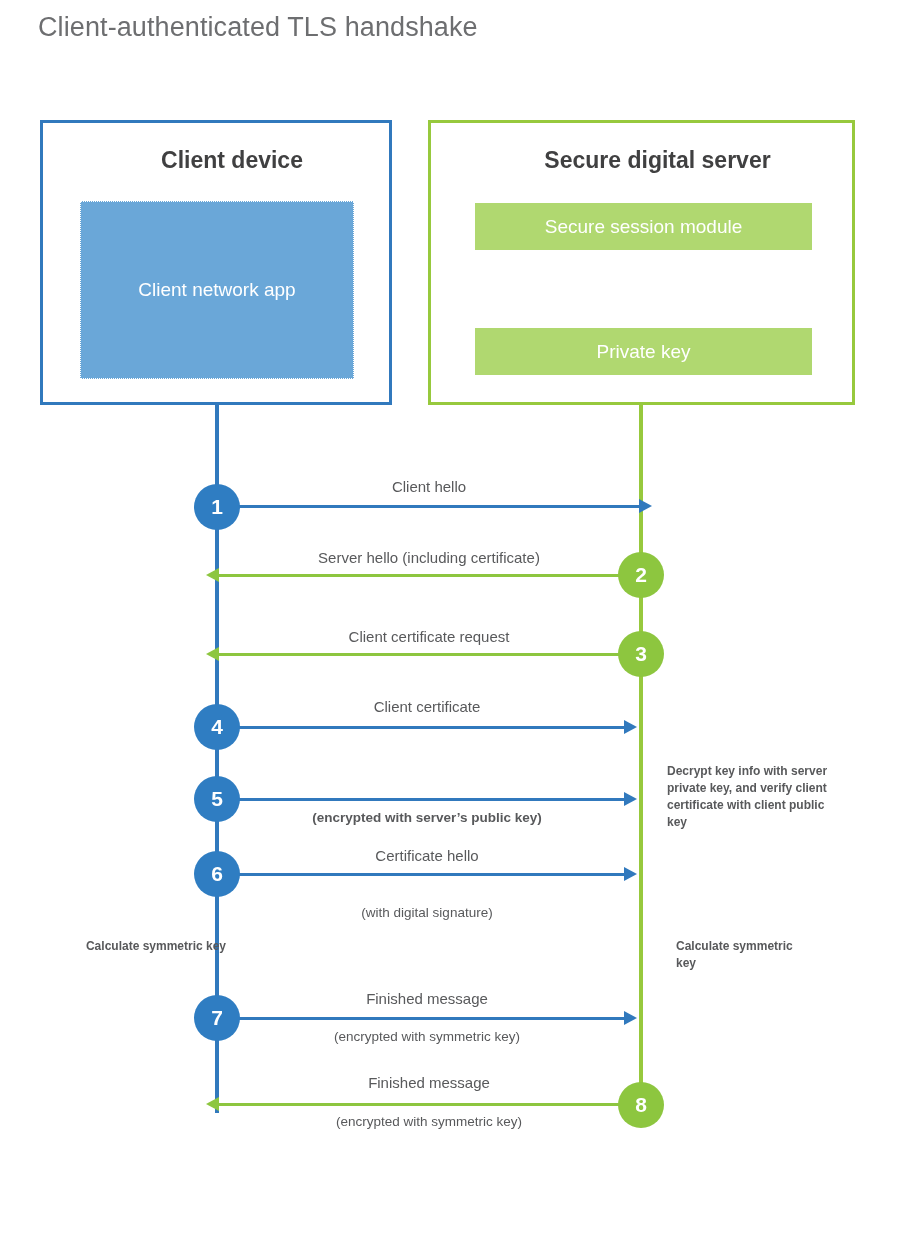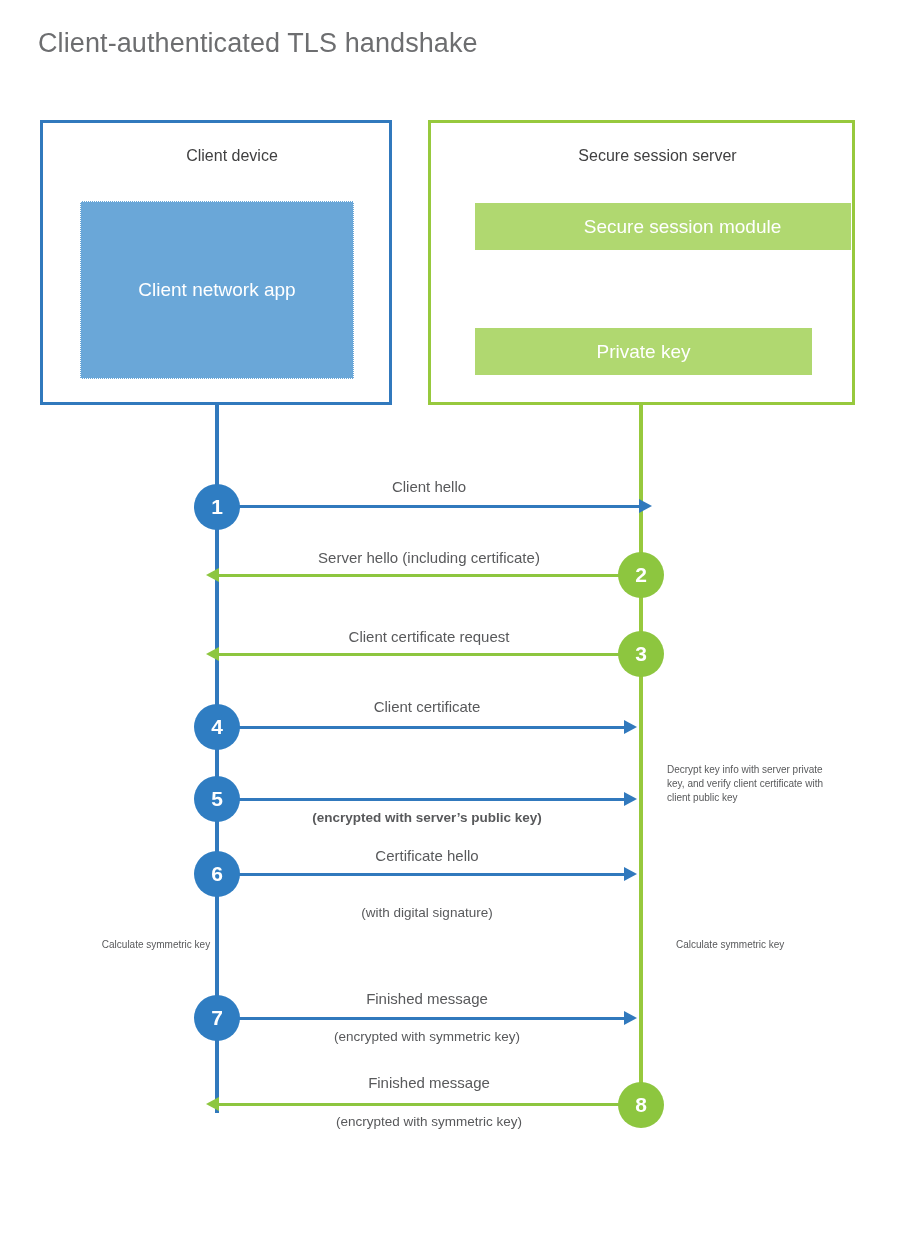--- a/index.html
+++ b/index.html
@@ -18,21 +18,21 @@
   #stage {
     position: relative;
     width: 900px;
     height: 1256px;
   }
 
   
   .page-title {
     position: absolute;
     left: 38px;
-    top: 28px;
+    top: 12px;
     font-size: 27px;
     font-weight: 300;
     letter-spacing: 0.1px;
     color: #6d6e70;
     white-space: nowrap;
   }
 
   
   .actor-box {
     position: absolute;
@@ -52,22 +52,22 @@
     width: 427px;
     height: 285px;
     border: 3px solid #97c93d;
   }
   .actor-title {
     position: absolute;
     left: 0;
     right: 0;
     top: 24px;
     text-align: center;
-    font-size: 16px;
-    font-weight: normal;
+    font-size: 23px;
+    font-weight: bold;
     color: #404041;
     padding-left: 32px;
   }
 
   
   .client-app {
     position: absolute;
     left: 37px;
     top: 78px;
     width: 274px;
@@ -93,21 +93,21 @@
     width: 337px;
     height: 47px;
     background: #b0d870;
     display: flex;
     align-items: center;
     justify-content: center;
     color: #ffffff;
     font-size: 19px;
     font-weight: 300;
   }
-  .server-bar.b0 { top: 80px; padding-left: 39px; }
+  .server-bar.b0 { top: 80px; }
   .server-bar.b1 { top: 143px; }
   .server-bar.b2 { top: 205px; }
 
   
   .lifeline {
     position: absolute;
     width: 4px;
   }
   .lifeline.client-line {
     left: 215px;
@@ -170,42 +170,42 @@
     text-align: center;
     font-size: 13.5px;
     font-weight: 300;
     color: #58595b;
     white-space: nowrap;
   }
 
   
   .note {
     position: absolute;
-    font-size: 10px;
-    font-weight: 400;
+    font-size: 12px;
+    font-weight: 700;
     line-height: 1.42;
     color: #58595b;
   }
   .note.left-note  { text-align: center; }
   .note.right-note { text-align: left; }
 </style>
 </head>
 <body>
 
 <div id="stage">
 
   <div class="page-title">Client-authenticated TLS handshake</div>
 
   <div class="actor-box client">
     <div class="actor-title">Client device</div>
     <div class="client-app">Client network app</div>
   </div>
 
   <div class="actor-box server">
-    <div class="actor-title">Secure session server</div>
+    <div class="actor-title">Secure digital server</div>
     <div class="server-bar b0">Secure session module</div>
     <div class="server-bar b2">Private key</div>
   </div>
 
   <div class="lifeline client-line"></div>
   <div class="lifeline server-line"></div>
 
   <div class="msg-label" style="left:217px; top:478px; width:424px;">Client hello</div>
   <div class="arrow blue to-right" style="left:217px; top:505px; width:424px;">
       <span class="head"></span>

